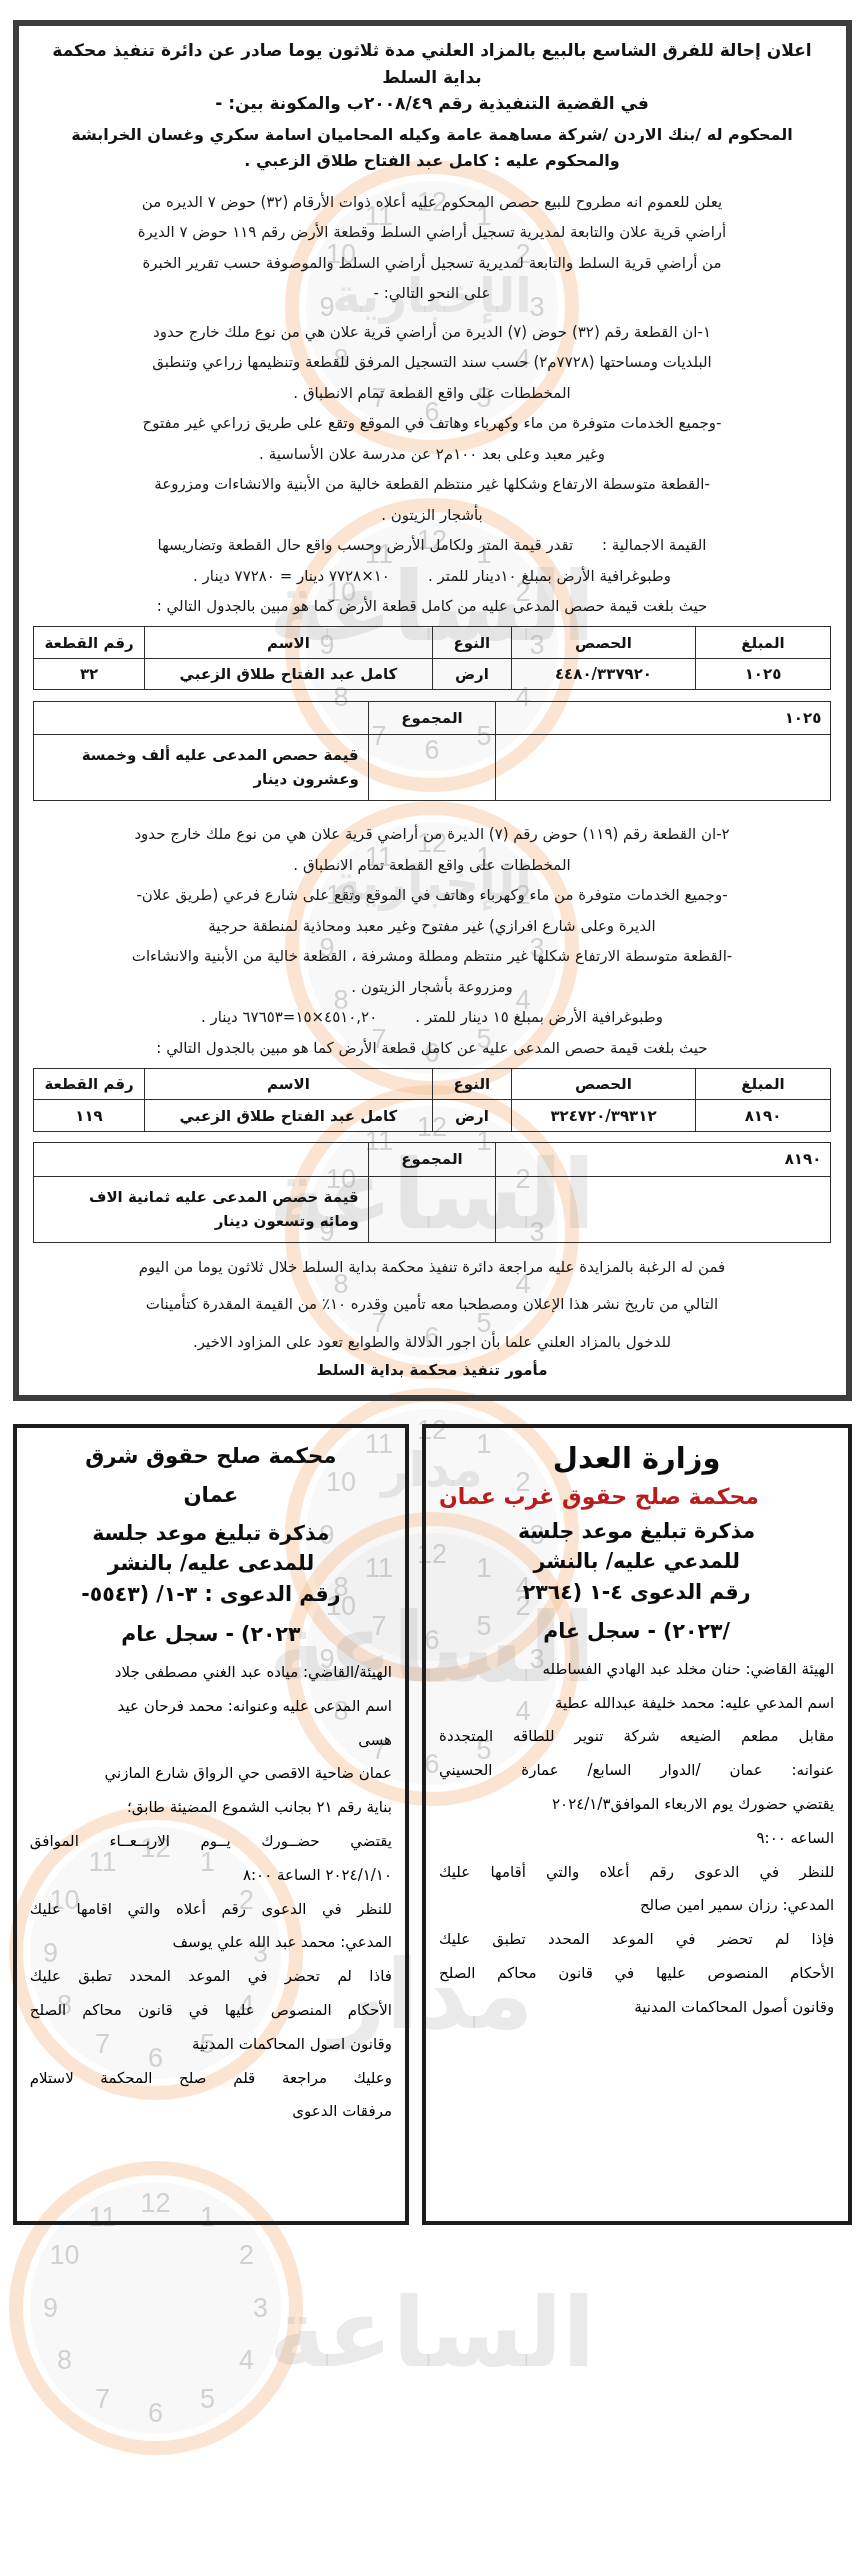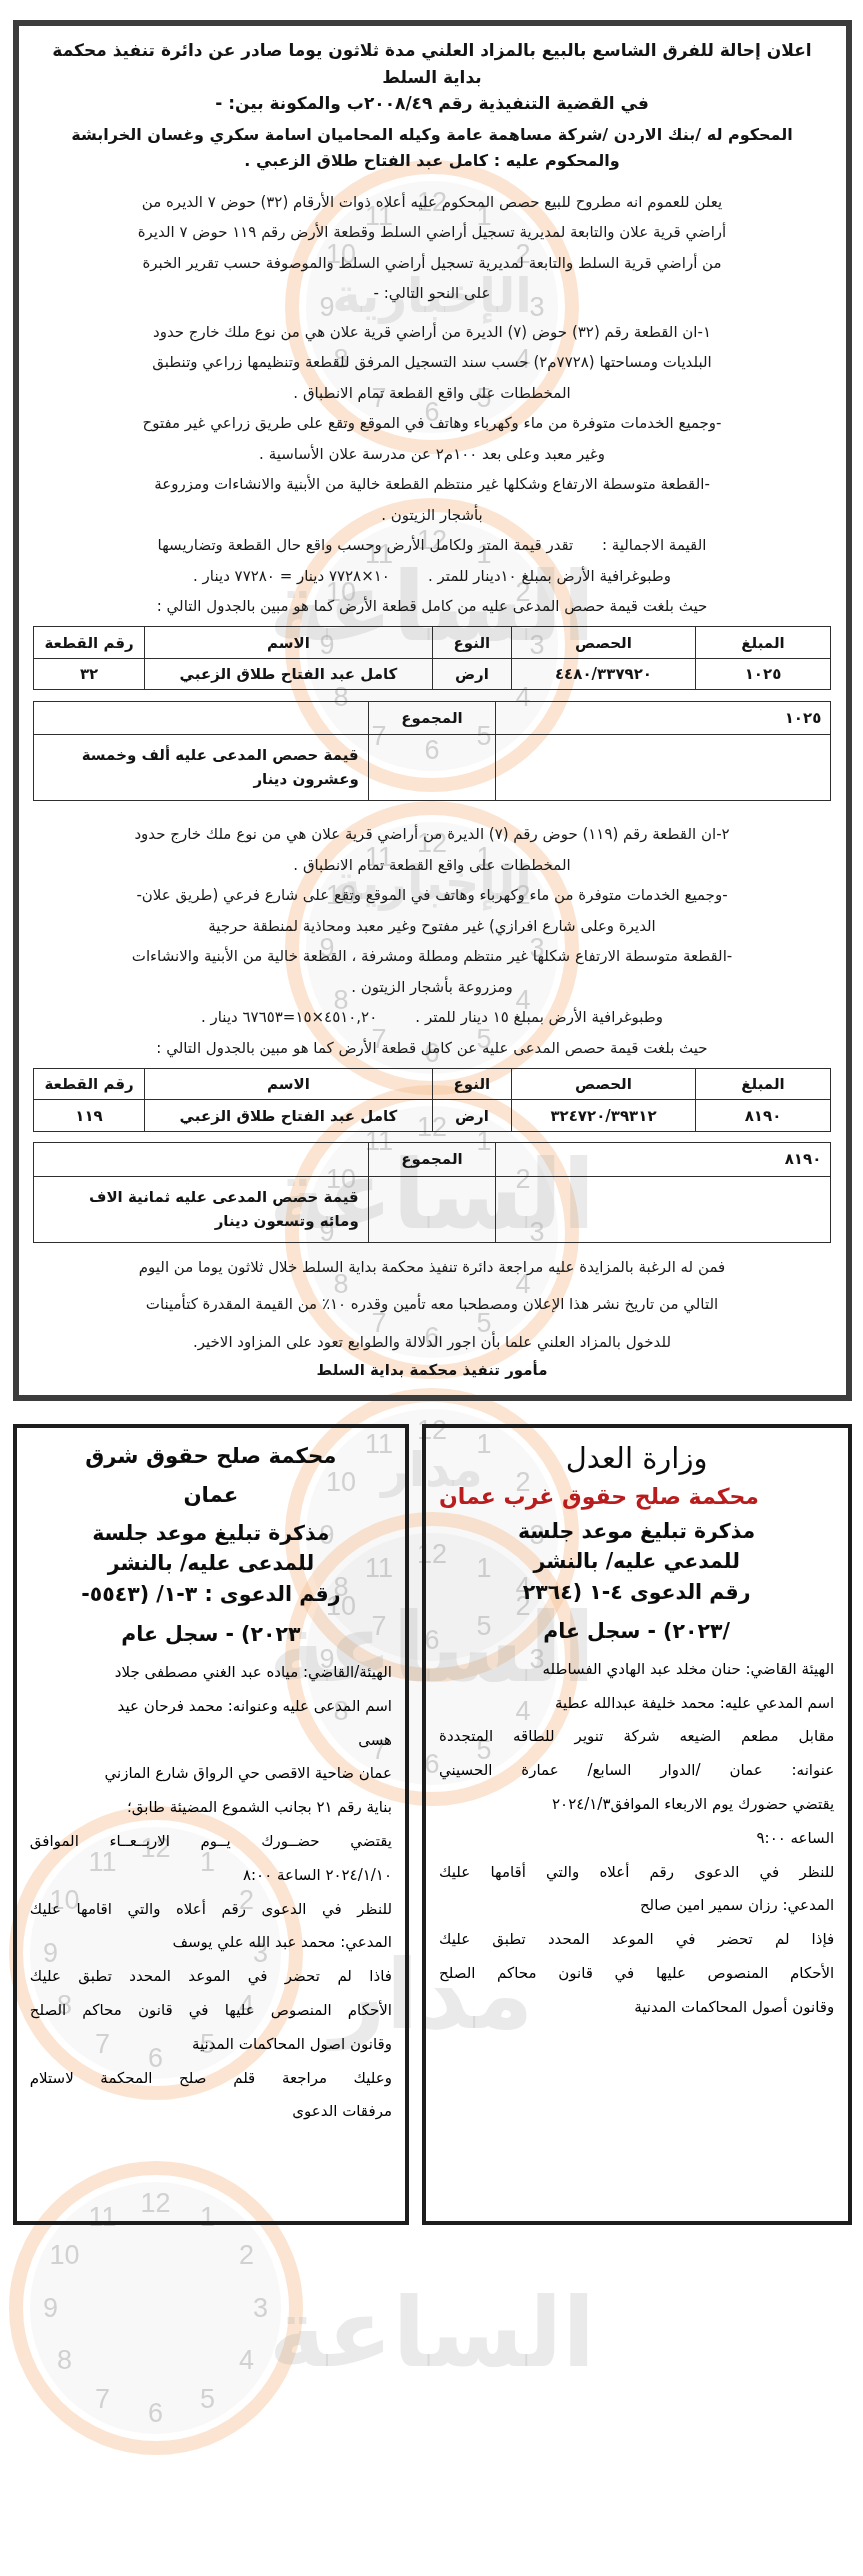--- a/index.html
+++ b/index.html
@@ -185,21 +185,21 @@
     padding: 12.5px 13.3px 16px 13.3px;
     flex: 1 1 0;
     min-height: 801px;
   }
   .panel-right { flex: 1 1 52%; }
   .panel-left  { flex: 1 1 48%; }
 
   .ministry {
     text-align: center;
     font-size: 29px;
-    font-weight: normal;
+    font-weight: bold;
     color: #0c0c0c;
     letter-spacing: 0.9px;
     margin-bottom: 7.1px;
   }
   .court-name {
     text-align: left;
     font-size: 22px;
     font-weight: bold;
     color: #b91c1c;
     line-height: 1.35;

